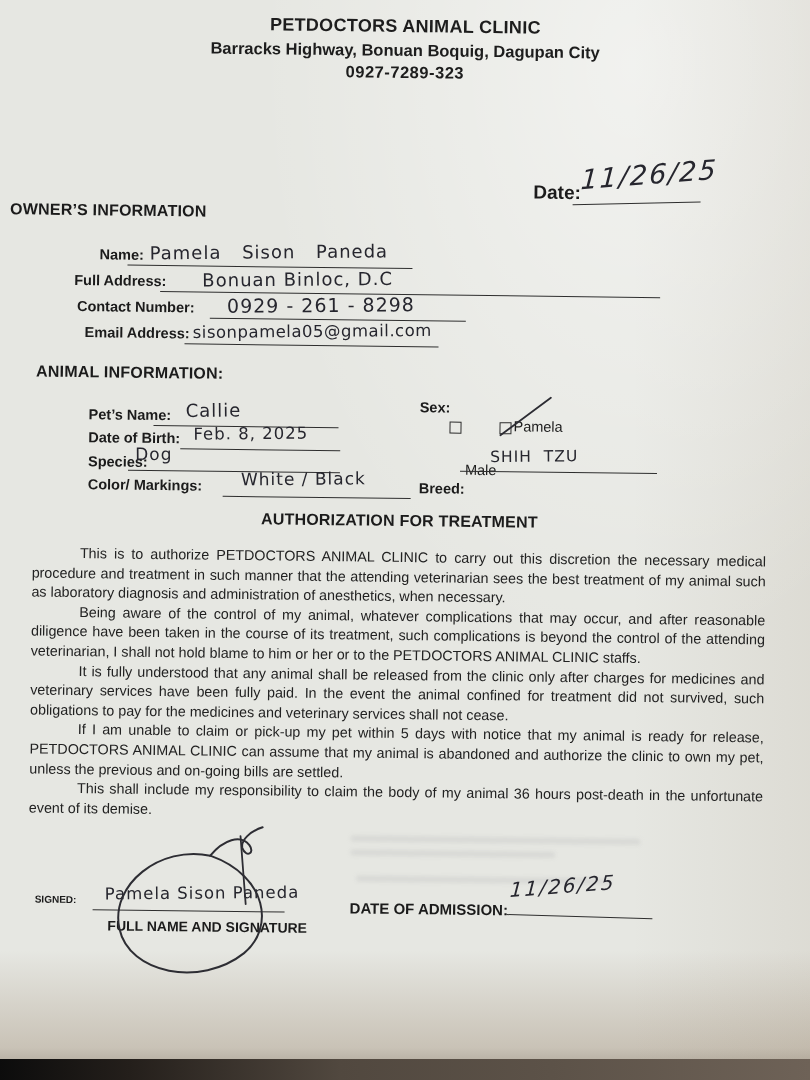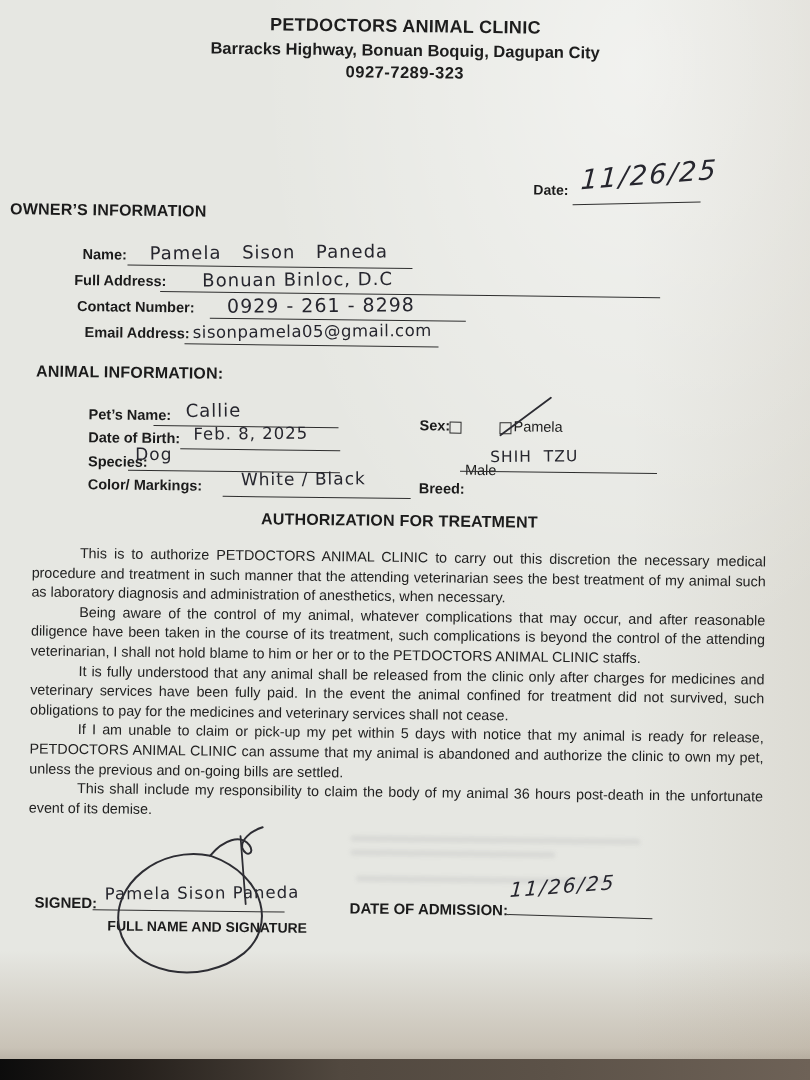--- a/index.html
+++ b/index.html
@@ -40,27 +40,27 @@
 <div class="page">
   <div class="paper">
     <div class="sheet">
 
       <div class="hdr">
         <div class="l1">PETDOCTORS ANIMAL CLINIC</div>
         <div class="l2">Barracks Highway, Bonuan Boquig, Dagupan City</div>
         <div class="l3">0927-7289-323</div>
       </div>
 
-      <span class="lbl" style="left:535px;top:180px;font-size:14px;">Date:</span>
+      <span class="lbl" style="left:535px;top:180px;font-size:19px;">Date:</span>
       <span class="ul" style="left:574px;top:182px;width:128px;transform:rotate(-2deg);"></span>
       <span class="hw hw-date" style="left:582px;top:156px;font-size:27px;">11/26/25</span>
 
       <span class="lbl sec" style="left:12px;top:205px;">OWNER’S INFORMATION</span>
 
-      <span class="lbl" style="left:85px;top:250px;">Name:</span>
+      <span class="lbl" style="left:102px;top:250px;">Name:</span>
       <span class="ul" style="left:130px;top:250px;width:285px;"></span>
       <span class="hw" style="left:152px;top:243px;font-size:18px;word-spacing:14px;">Pamela Sison Paneda</span>
 
       <span class="lbl" style="left:77px;top:276px;">Full Address:</span>
       <span class="ul" style="left:163px;top:276px;width:500px;"></span>
       <span class="hw" style="left:205px;top:270px;font-size:18px;">Bonuan Binloc, D.C</span>
 
       <span class="lbl" style="left:80px;top:302px;">Contact Number:</span>
       <span class="ul" style="left:213px;top:302px;width:256px;"></span>
       <span class="hw" style="left:230px;top:295px;font-size:19px;">0929 - 261 - 8298</span>
@@ -80,21 +80,21 @@
       <span class="hw" style="left:198px;top:426px;font-size:16.5px;">Feb. 8, 2025</span>
 
       <span class="lbl" style="left:93px;top:457px;">Species:</span>
       <span class="ul" style="left:133px;top:455px;width:212px;"></span>
       <span class="hw" style="left:140px;top:447px;font-size:17px;">Dog</span>
 
       <span class="lbl" style="left:93px;top:480px;">Color/ Markings:</span>
       <span class="ul" style="left:228px;top:480px;width:188px;"></span>
       <span class="hw" style="left:246px;top:470px;font-size:17px;">White / Black</span>
 
-      <span class="lbl" style="left:424px;top:417px;">Sex:</span>
+      <span class="lbl" style="left:424px;top:399px;">Sex:</span>
       <span class="cb" style="left:454px;top:421px;"></span>
       <span class="cbl" style="left:470px;top:417px;margin-top:44px;">Male</span>
       <span class="cb" style="left:504px;top:421px;"></span>
       <span class="cbl" style="left:518px;top:417px;">Pamela</span>
       <svg class="overlay" id="female-check" style="left: 495px; top: 388px; display: block;" width="70" height="52" viewBox="0 0 70 52">
         <path d="M 10 46 L 60 8" stroke="#2c2c33" stroke-width="1.8" fill="none" stroke-linecap="round"></path>
       </svg>
 
       <span class="lbl" style="left:424px;top:480px;">Breed:</span>
       <span class="ul" style="left:465px;top:452px;width:197px;"></span>
@@ -106,21 +106,21 @@
         <p>Being aware of the control of my animal, whatever complications that may occur, and after reasonable diligence have been taken in the course of its treatment, such complications is beyond the control of the attending veterinarian, I shall not hold blame to him or her or to the PETDOCTORS ANIMAL CLINIC staffs.</p>
         <p>It is fully understood that any animal shall be released from the clinic only after charges for medicines and veterinary services have been fully paid. In the event the animal confined for treatment did not survived, such obligations to pay for the medicines and veterinary services shall not cease.</p>
         <p>If I am unable to claim or pick-up my pet within 5 days with notice that my animal is ready for release, PETDOCTORS ANIMAL CLINIC can assume that my animal is abandoned and authorize the clinic to own my pet, unless the previous and on-going bills are settled.</p>
         <p>This shall include my responsibility to claim the body of my animal 36 hours post-death in the unfortunate event of its demise.</p>
       </div>
 
       <span class="ghost" style="left:360px;top:836px;width:290px;"></span>
       <span class="ghost" style="left:360px;top:850px;width:205px;"></span>
       <span class="ghost" style="left:366px;top:876px;width:255px;"></span>
 
-      <span class="lbl" style="left:45px;top:898px;font-size:15px;">SIGNED:</span>
+      <span class="lbl" style="left:45px;top:898px;font-size:10px;">SIGNED:</span>
       <span class="ul" style="left:103px;top:895px;width:192px;"></span>
       <span class="hw" style="left:115px;top:886px;font-size:16.5px;">Pamela Sison Paneda</span>
       <span class="lbl" style="left:118px;top:921px;font-size:14px;">FULL NAME AND SIGNATURE</span>
 
       <svg class="overlay" style="left:100px;top:820px;" width="220" height="180" viewBox="0 0 220 180">
         <path d="M 120 38 C 70 28, 20 68, 30 112 C 40 157, 112 170, 155 135 C 185 110, 178 58, 120 38" stroke="#2d2d33" stroke-width="2" fill="none" stroke-linecap="round"></path>
         <path d="M 120 38 C 133 22, 150 16, 159 27 C 165 35, 156 40, 152 30 C 150 22, 160 13, 172 9" stroke="#2d2d33" stroke-width="2" fill="none" stroke-linecap="round"></path>
         <path d="M 156 86 L 150 18" stroke="#2d2d33" stroke-width="1.8" fill="none" stroke-linecap="round"></path>
       </svg>
 

